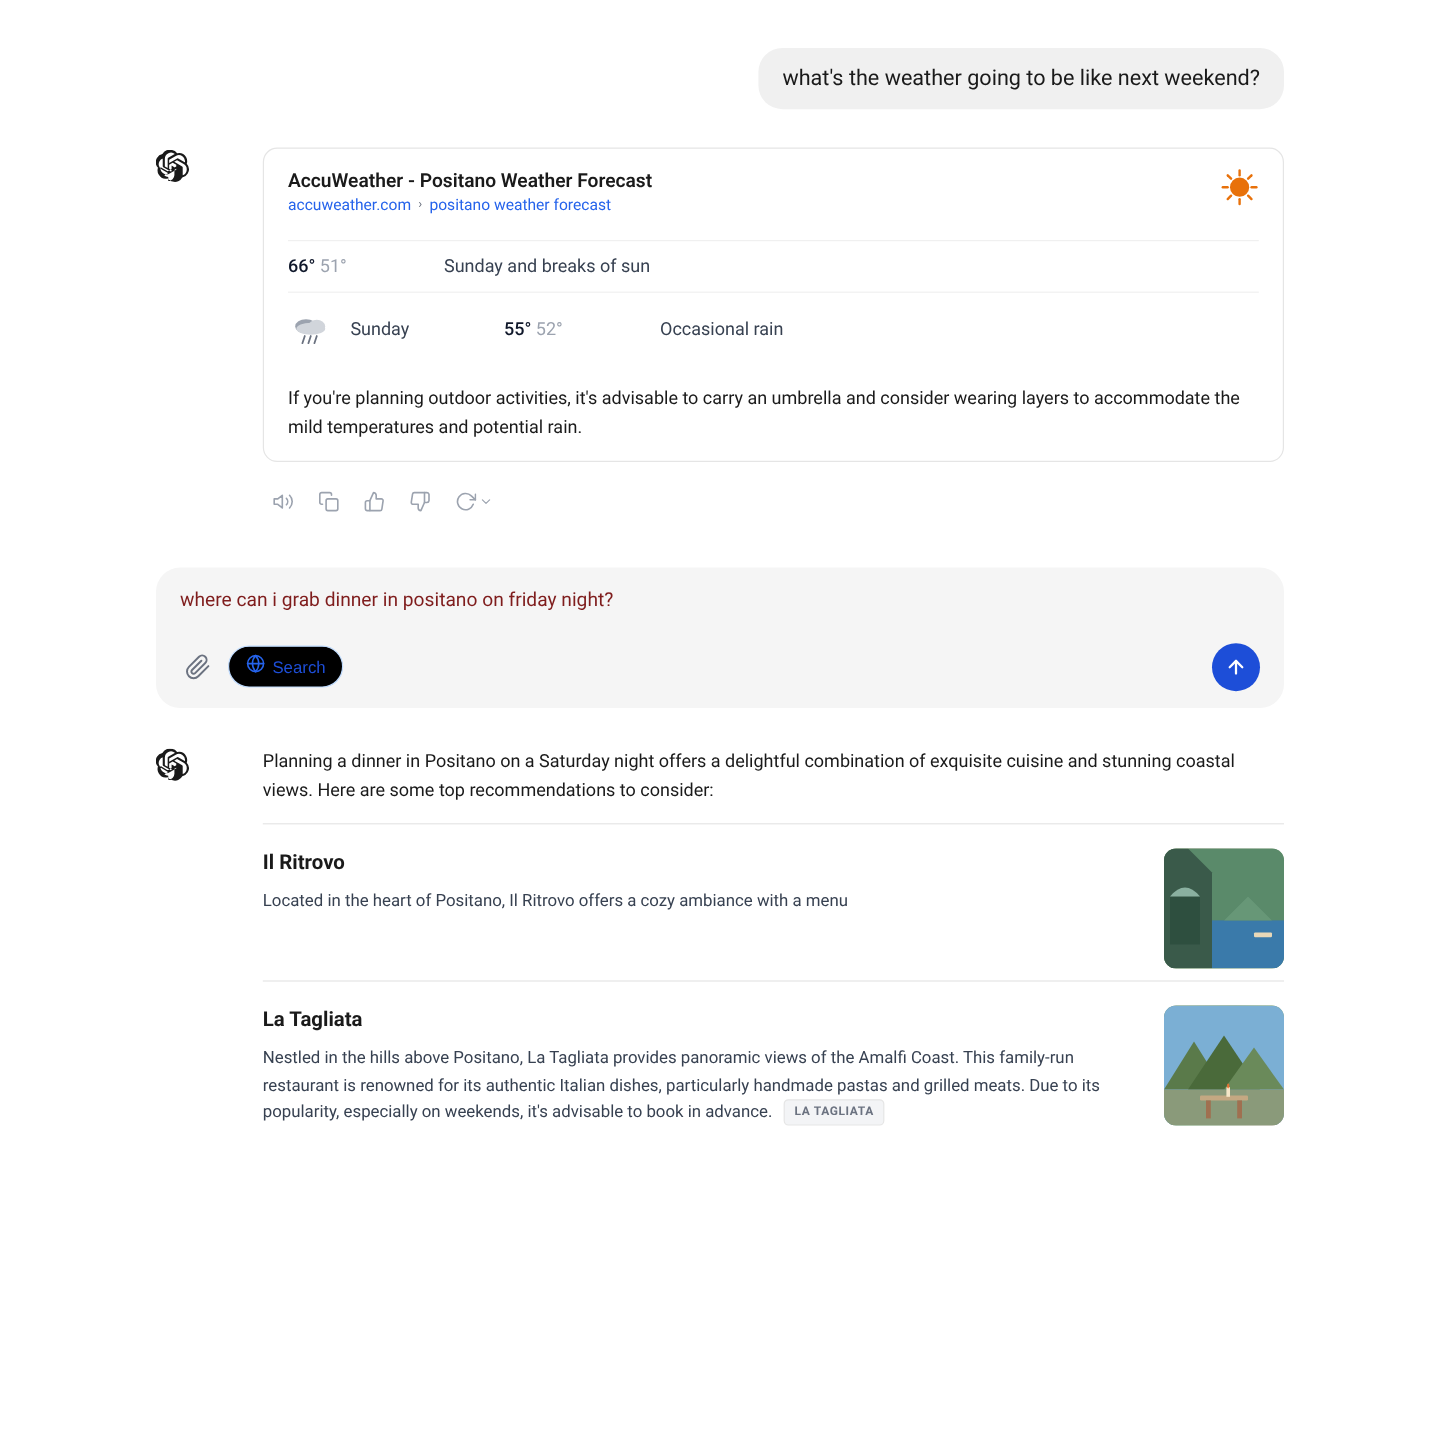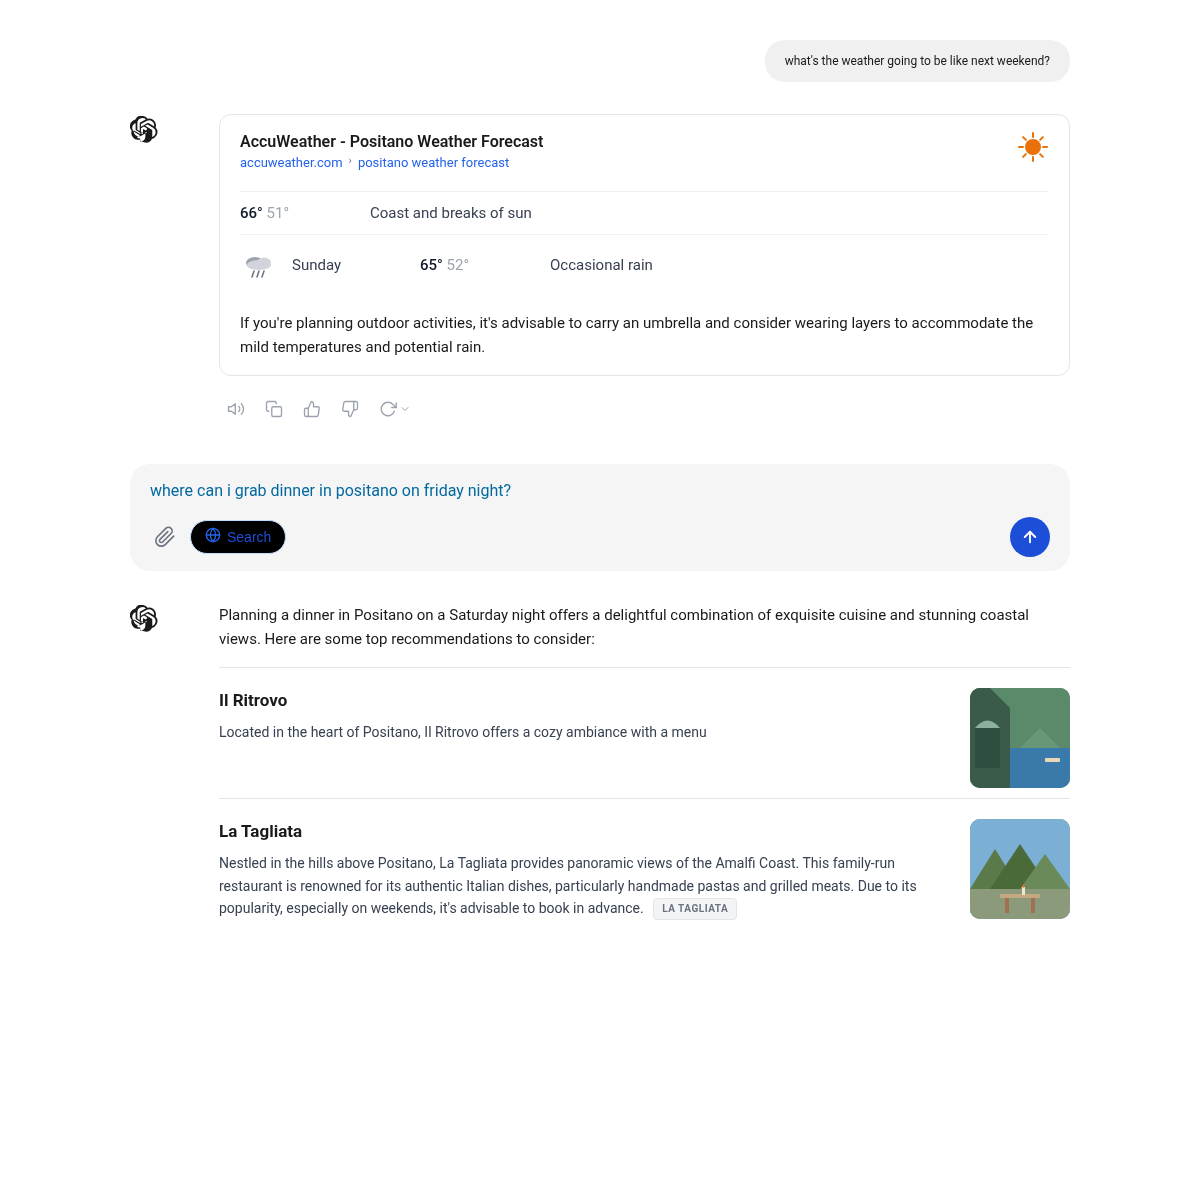--- a/index.html
+++ b/index.html
@@ -24,21 +24,21 @@
     .user-message-wrapper {
       display: flex;
       justify-content: flex-end;
       margin-bottom: 32px;
     }
     .user-message-bubble {
       background: #f0f0f0;
       border-radius: 20px;
       padding: 12px 20px;
       max-width: 600px;
-      font-size: 12px;
+      font-size: 18px;
       color: #1a1a1a;
     }
 
     
     .assistant-message {
       display: flex;
       gap: 16px;
       margin-bottom: 40px;
     }
     .assistant-avatar {
@@ -155,22 +155,22 @@
 
     
     .input-wrapper {
       background: #f5f5f5;
       border-radius: 20px;
       padding: 16px 20px 14px;
       margin: 20px 0 32px 0;
     }
     .input-text {
       font-size: 16px;
-      color: #0369a1;
-      margin-bottom: 14px;
+      color: #7f1d1d;
+      margin-bottom: 24px;
       line-height: 1.4;
     }
     .input-toolbar {
       display: flex;
       align-items: center;
       justify-content: space-between;
     }
     .input-left {
       display: flex;
       align-items: center;
@@ -336,40 +336,40 @@
           </div>
         </div>
 
 
         <div class="weather-row">
           <div class="weather-temp">
             <span class="high">66°</span>
             <span> </span>
             <span class="low">51°</span>
           </div>
-          <div class="weather-desc">Coast and breaks of sun</div>
+          <div class="weather-desc">Sunday and breaks of sun</div>
         </div>
 
         <div class="weather-row">
           <div class="weather-day">
             <div class="weather-icon">
 
               <svg width="36" height="36" viewBox="0 0 36 36" xmlns="http://www.w3.org/2000/svg">
                 <ellipse cx="13" cy="16" rx="9" ry="6" fill="#9ca3af"></ellipse>
                 <ellipse cx="22" cy="16" rx="7" ry="5.5" fill="#d1d5db"></ellipse>
                 <ellipse cx="17" cy="18" rx="12" ry="5" fill="#d1d5db"></ellipse>
                 <line x1="12" y1="24" x2="10" y2="30" stroke="#6b7280" stroke-width="1.5" stroke-linecap="round"></line>
                 <line x1="17" y1="24" x2="15" y2="30" stroke="#6b7280" stroke-width="1.5" stroke-linecap="round"></line>
                 <line x1="22" y1="24" x2="20" y2="30" stroke="#6b7280" stroke-width="1.5" stroke-linecap="round"></line>
               </svg>
             </div>
             <span>Sunday</span>
           </div>
           <div class="weather-temp">
-            <span class="high">65°</span>
+            <span class="high">55°</span>
             <span> </span>
             <span class="low">52°</span>
           </div>
           <div class="weather-desc">Occasional rain</div>
         </div>
 
         <p class="assistant-text" style="margin-top: 16px;">If you're planning outdoor activities, it's advisable to carry an umbrella and consider wearing layers to accommodate the mild temperatures and potential rain.</p>
       </div>
 
       <div class="action-icons">

